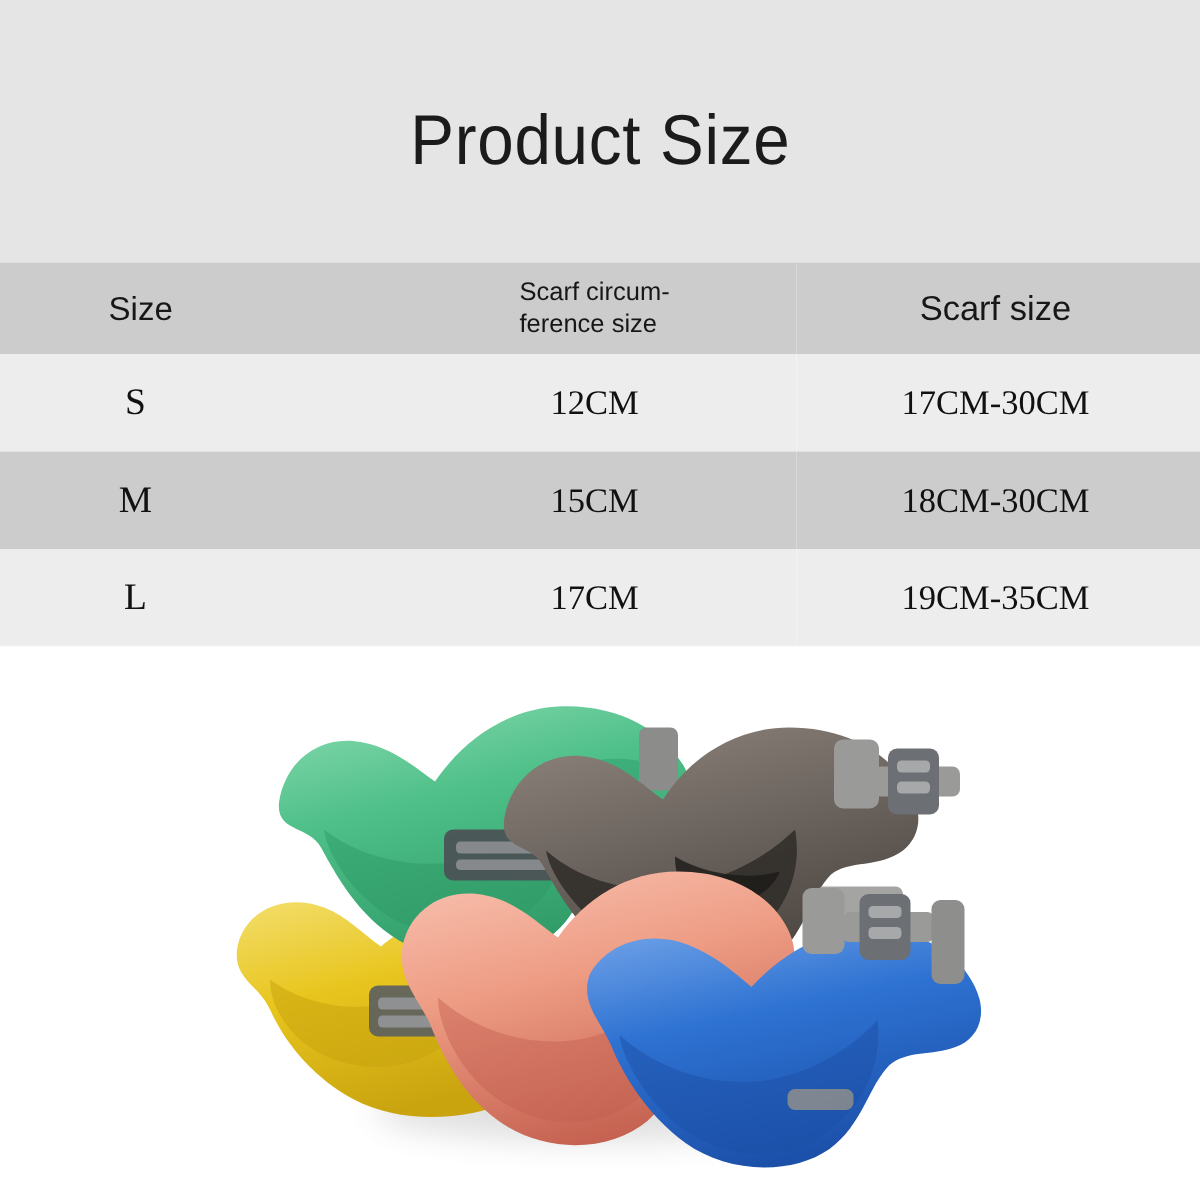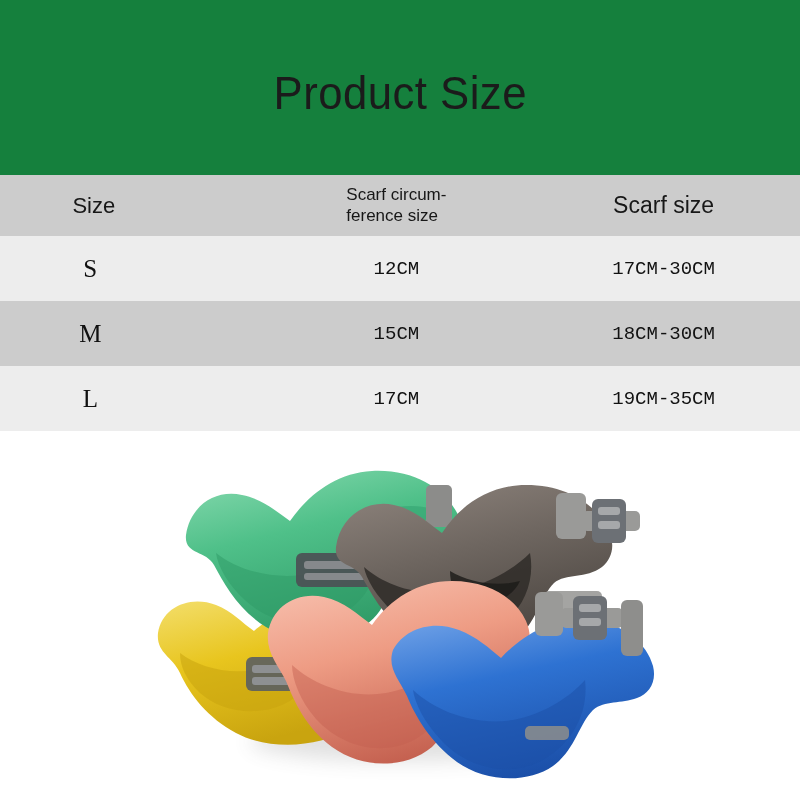--- a/index.html
+++ b/index.html
@@ -12,21 +12,21 @@
     background: #ffffff;
     font-family: "Liberation Sans", sans-serif;
     overflow: hidden;
     position: relative;
   }
 
   
   .title-block {
     width: 100%;
     height: 175px;
-    background: #15803d;
+    background: #e5e5e5;
     display: flex;
     align-items: center;
     justify-content: center;
   }
   .page-title {
     font-family: "Liberation Sans", sans-serif;
     font-size: 47px;
     font-weight: 400;
     color: #1b1b1b;
     letter-spacing: 0.5px;
@@ -84,22 +84,22 @@
   }
 
   .cell-text {
     font-family: "Liberation Serif", serif;
     font-size: 25px;
     font-weight: 400;
     color: #111111;
     letter-spacing: 1px;
   }
   .cell-text.mono {
-    font-family: Liberation Mono, monospace;
-    font-size: 19px;
+    font-family: Liberation Serif, serif;
+    font-size: 23px;
     letter-spacing: 0px;
   }
 
   
   .off-size  { display:inline-block; transform: translateX(-39px); }
   .off-mouth { display:inline-block; transform: translateX(-2px); }
   .off-scarf { display:inline-block; transform: translateX(-2px); }
 
   .c-off-size  { display:inline-block; transform: translateX(-42px); }
   .c-off-mouth { display:inline-block; transform: translateX(-2px); }

